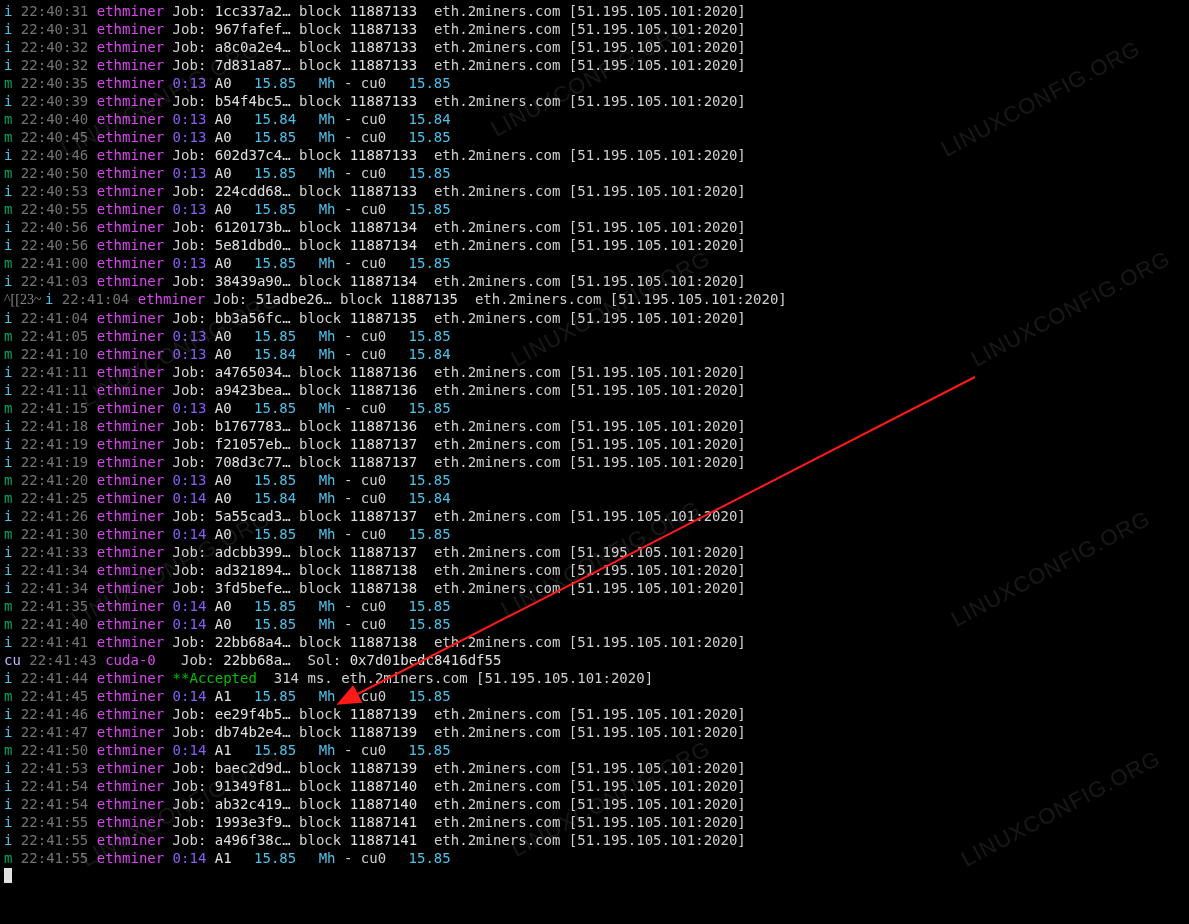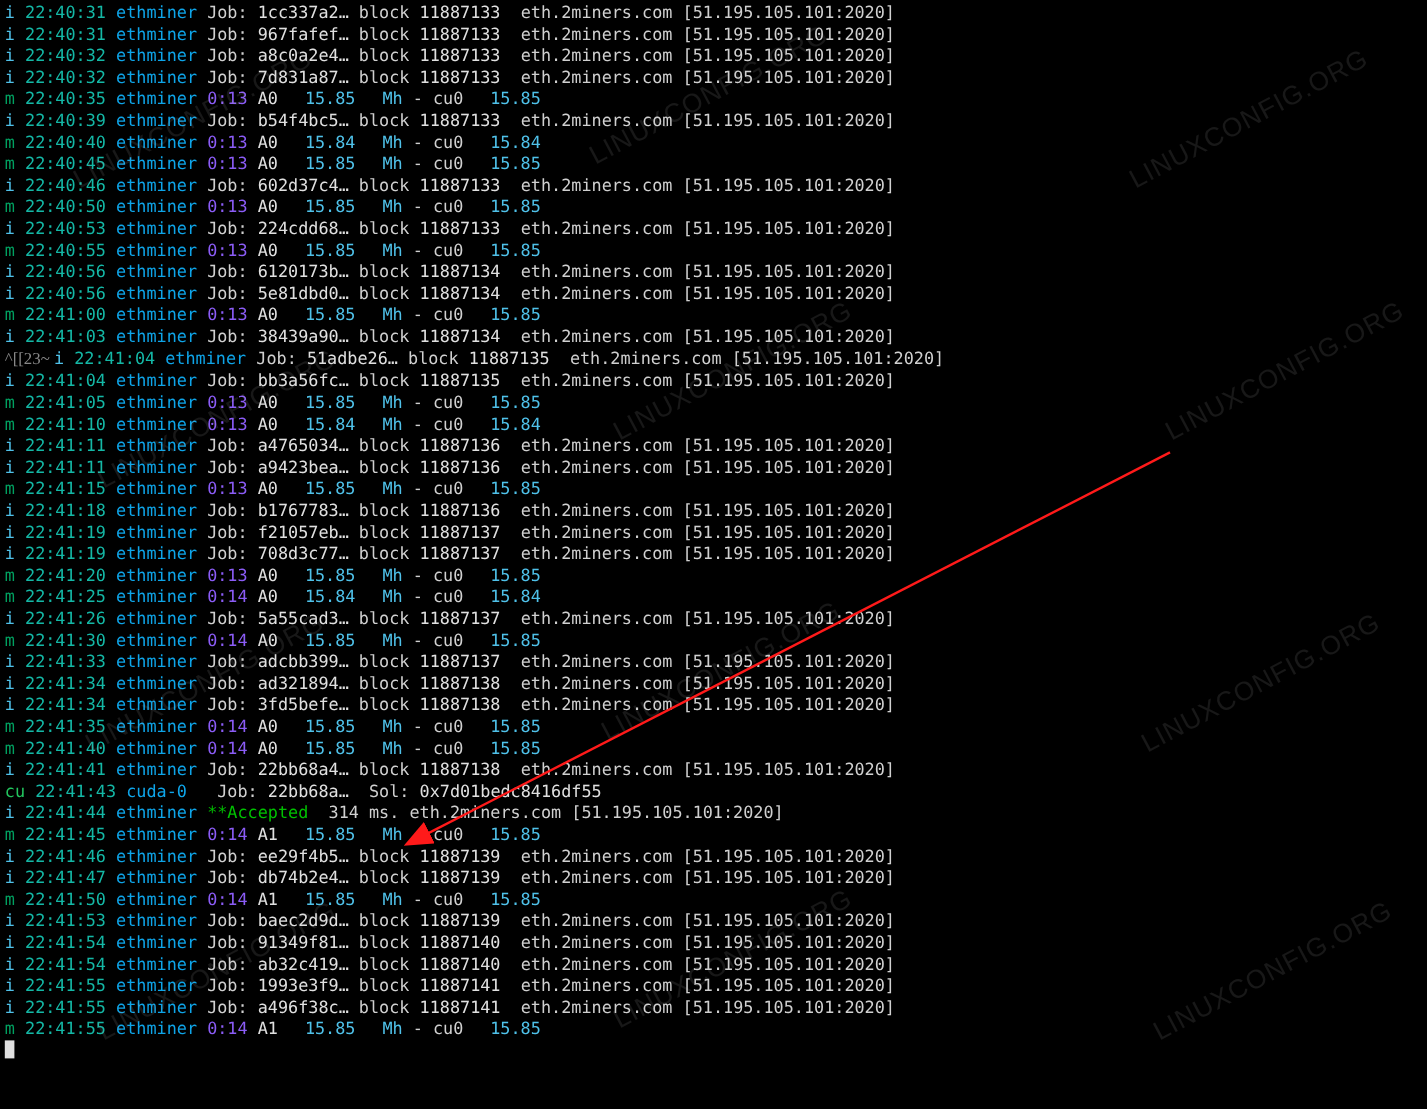--- a/index.html
+++ b/index.html
@@ -17,23 +17,23 @@
   }
   #term {
     padding: 2px 4px;
     white-space: pre;
     position: relative;
     z-index: 1;
   }
   .line { display: block; }
   .i   { color: #4fc1e9; }    
   .m   { color: #00a060; }    
-  .cu  { color: #22c55e; }    
-  .ts  { color: #14b8a6; text-align: right; }    
-  .src { color: #0ea5e9; }    
+  .cu  { color: #c4b5fd; }    
+  .ts  { color: #737373; text-align: right; }    
+  .src { color: #d946ef; }    
   .lbl { color: #d0d0d0; }    
   .tm  { color: #8b5cf6; }    
   .hash{ color: #4fc1e9; margin-left: 14px; }    
   .acc { color: #00c000; margin-top: 24px; }    
   .dim { color: #888888; font-family: Liberation Serif, serif; }
   .wht { color: #e0e0e0; }
   .cursor {
     display: inline-block;
     width: 8px;
     height: 15px;

